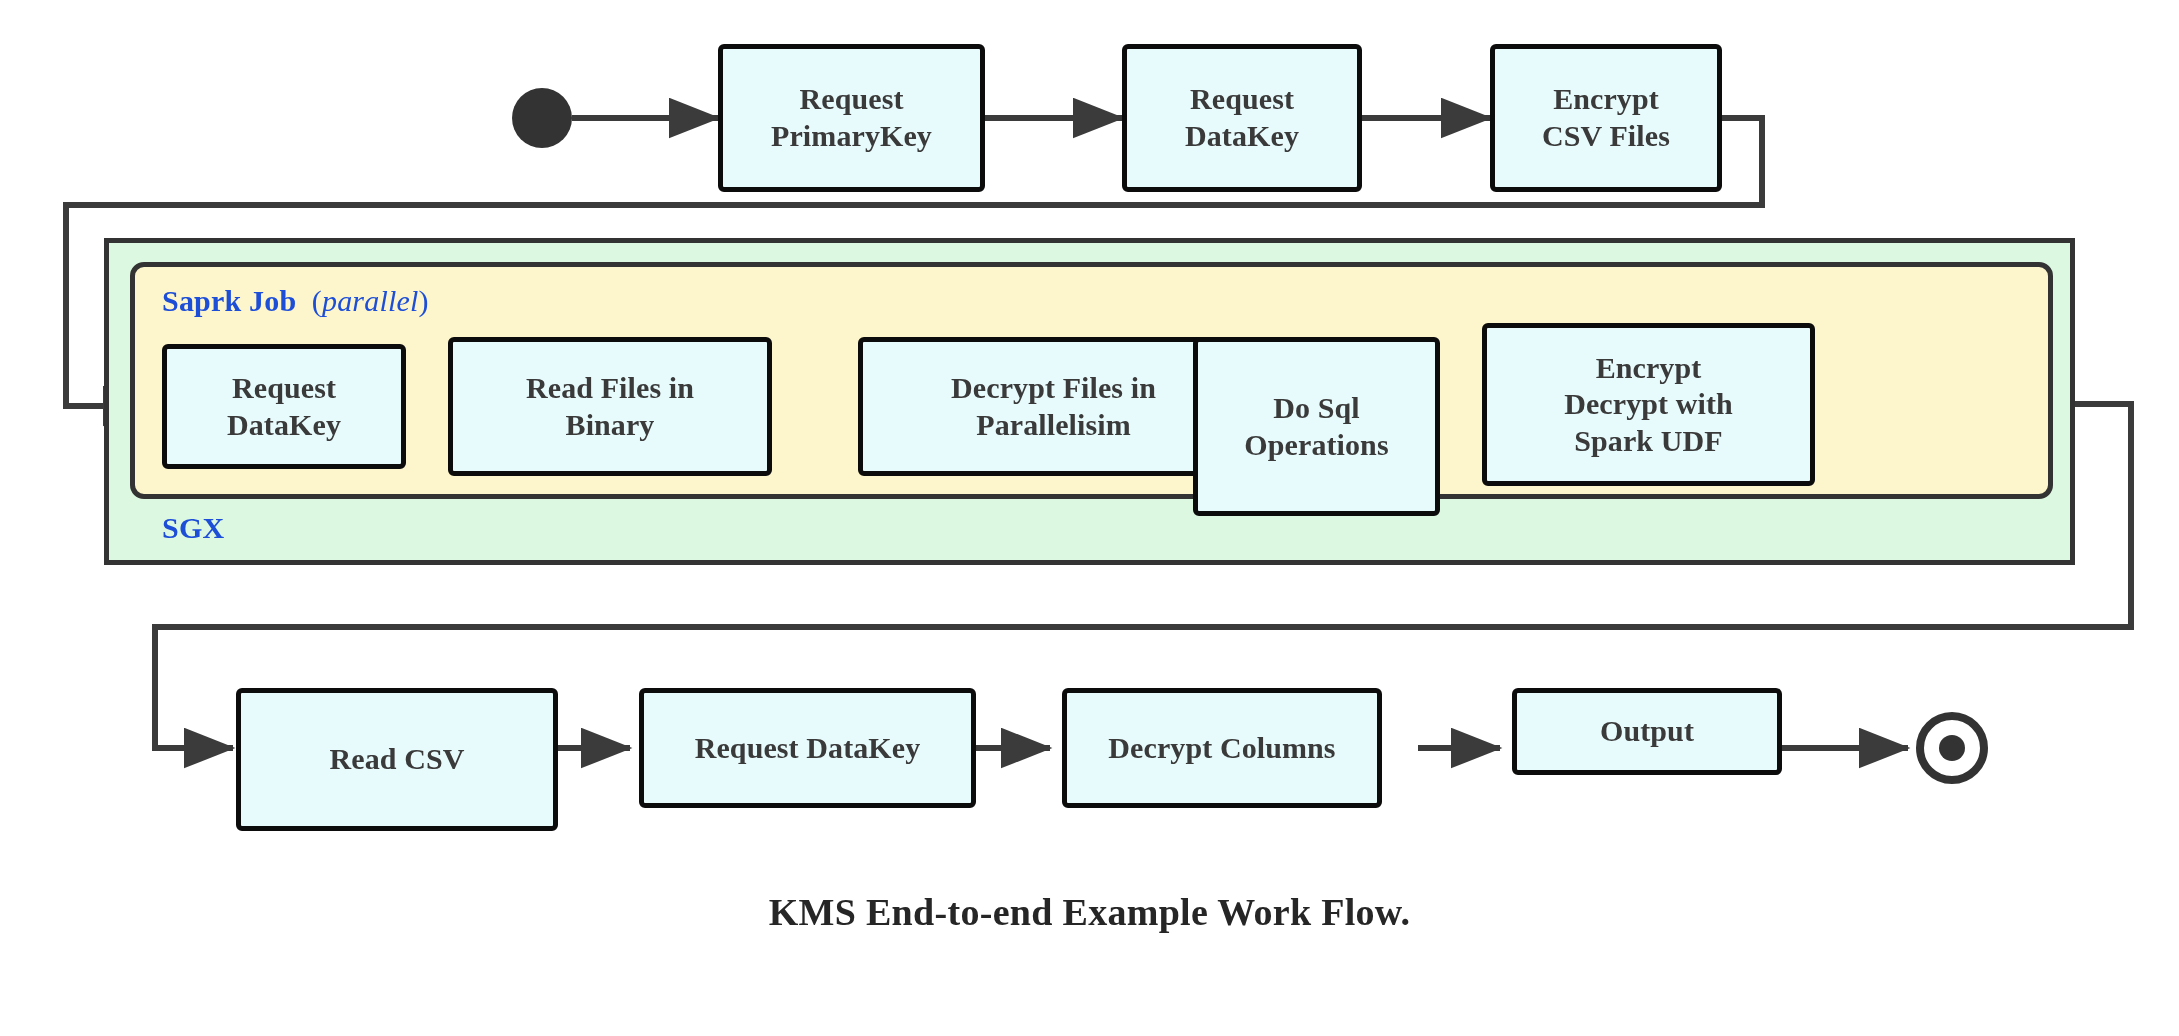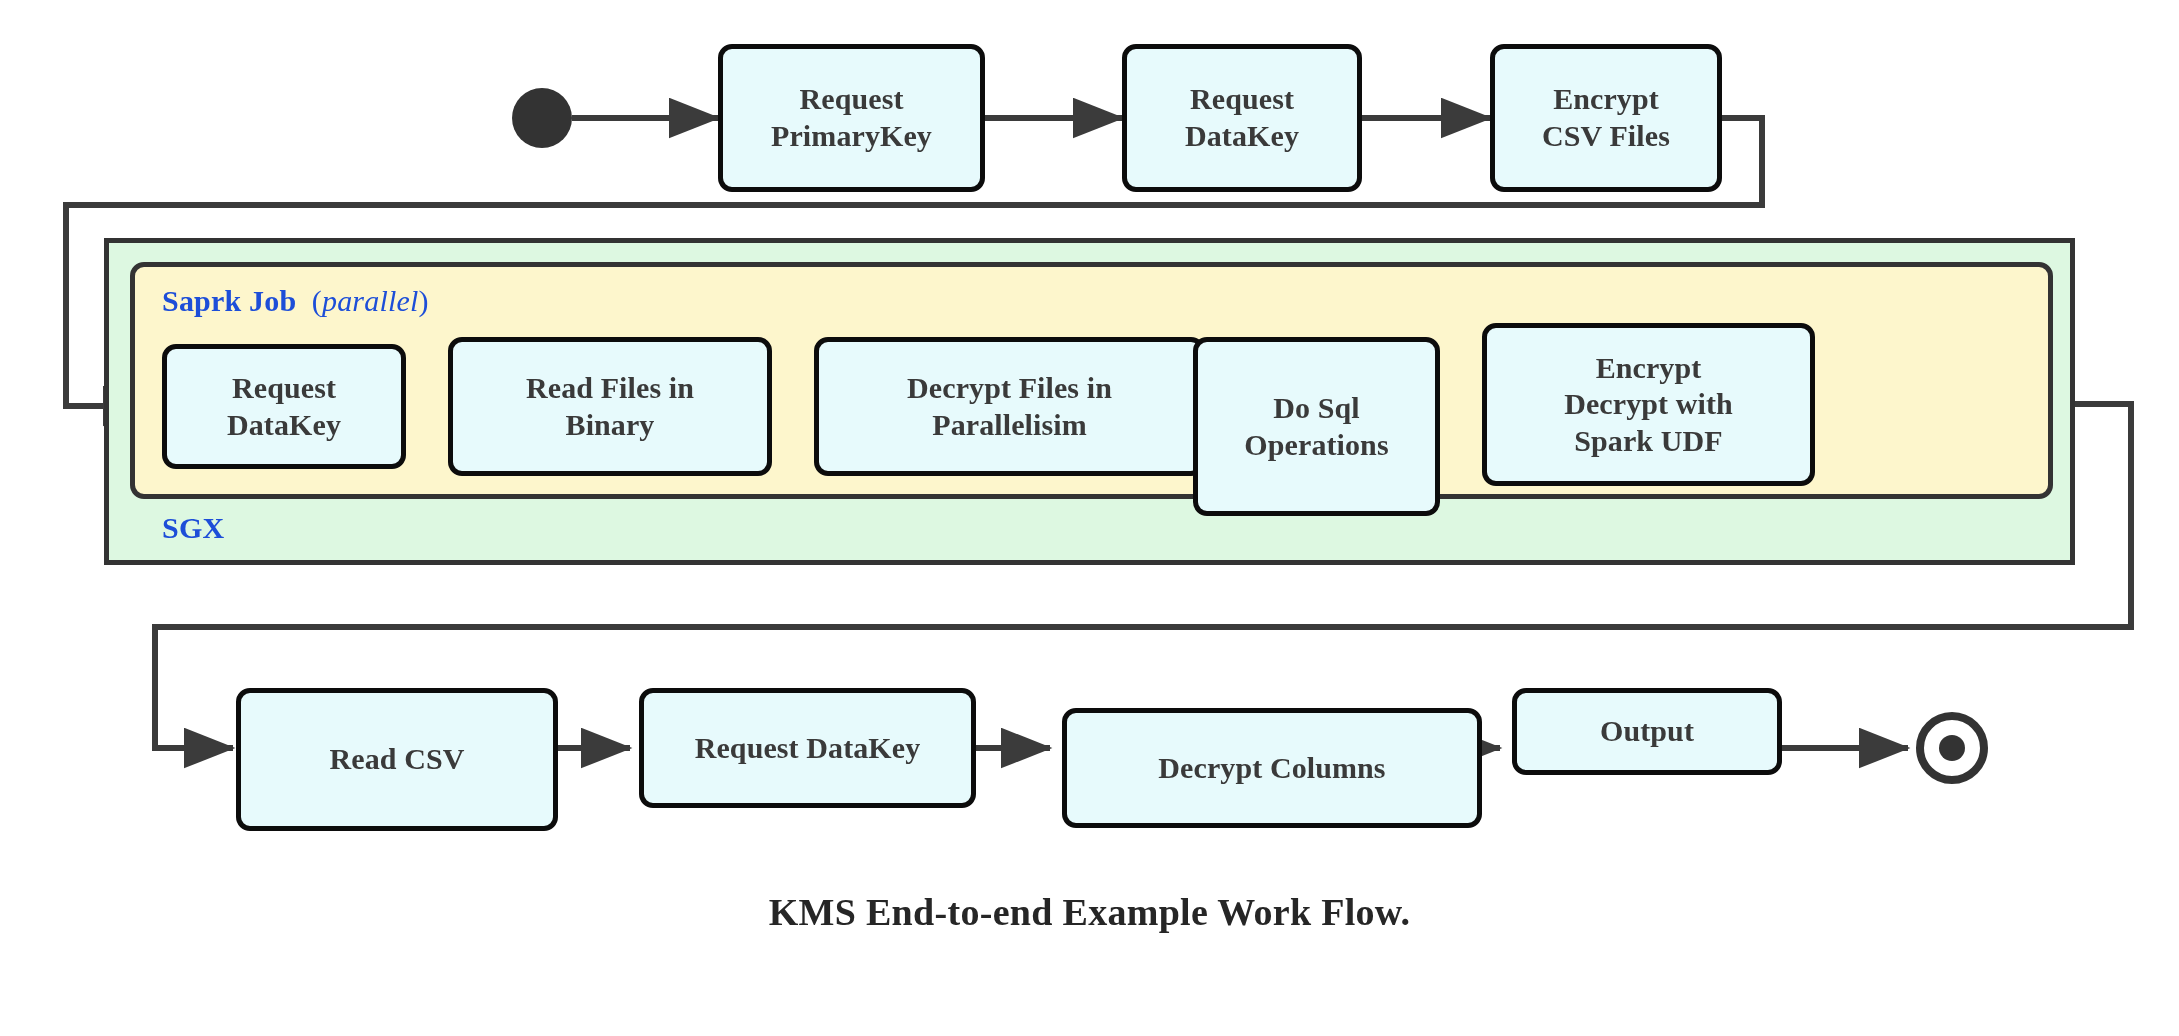--- a/index.html
+++ b/index.html
@@ -51,21 +51,21 @@
   }
   .region-label .ital {
     font-style: italic;
     font-weight: normal;
   }
   .node {
     position: absolute;
     box-sizing: border-box;
     background: #e7fafc;
     border: 5px solid #0c0c0c;
-    border-radius: 14px;
+    border-radius: 6px;
     display: flex;
     align-items: center;
     justify-content: center;
     text-align: center;
     font-weight: bold;
     font-size: 30px;
     line-height: 1.22;
     color: #3a3a3a;
     padding: 2px 8px;
     letter-spacing: 0.1px;
@@ -182,21 +182,21 @@
     </span>
   </div>
 
   <div class="node" style="left:448px; top:337px; width:324px; height:139px;justify-content:flex-end;">
     <span>
       <span>Read Files in</span>
       <span>Binary</span>
     </span>
   </div>
 
-  <div class="node" style="left:814px; top:337px; width:391px; height:139px;">
+  <div class="node" style="left:858px; top:337px; width:391px; height:139px;">
     <span>
       <span>Decrypt Files in</span>
       <span>Parallelisim</span>
     </span>
   </div>
 
   <div class="node" style="left:1193px; top:337px; width:247px; height:179px;">
     <span>
       <span>Do Sql</span>
       <span>Operations</span>
@@ -213,21 +213,21 @@
 
 
   <div class="node" style="left:236px; top:688px; width:322px; height:143px;">
     <span>Read CSV</span>
   </div>
 
   <div class="node" style="left:639px; top:688px; width:337px; height:120px;">
     <span>Request DataKey</span>
   </div>
 
-  <div class="node" style="left:1062px; top:708px; width:420px; height:120px;">
+  <div class="node" style="left:1062px; top:688px; width:320px; height:120px;">
     <span>Decrypt Columns</span>
   </div>
 
   <div class="node" style="left:1512px; top:688px; width:270px; height:87px;">
     <span>Output</span>
   </div>
 
   <div class="end-node" style="left:1916px; top:712px; width:72px; height:72px;">
     <div class="end-node-inner"></div>
   </div>

